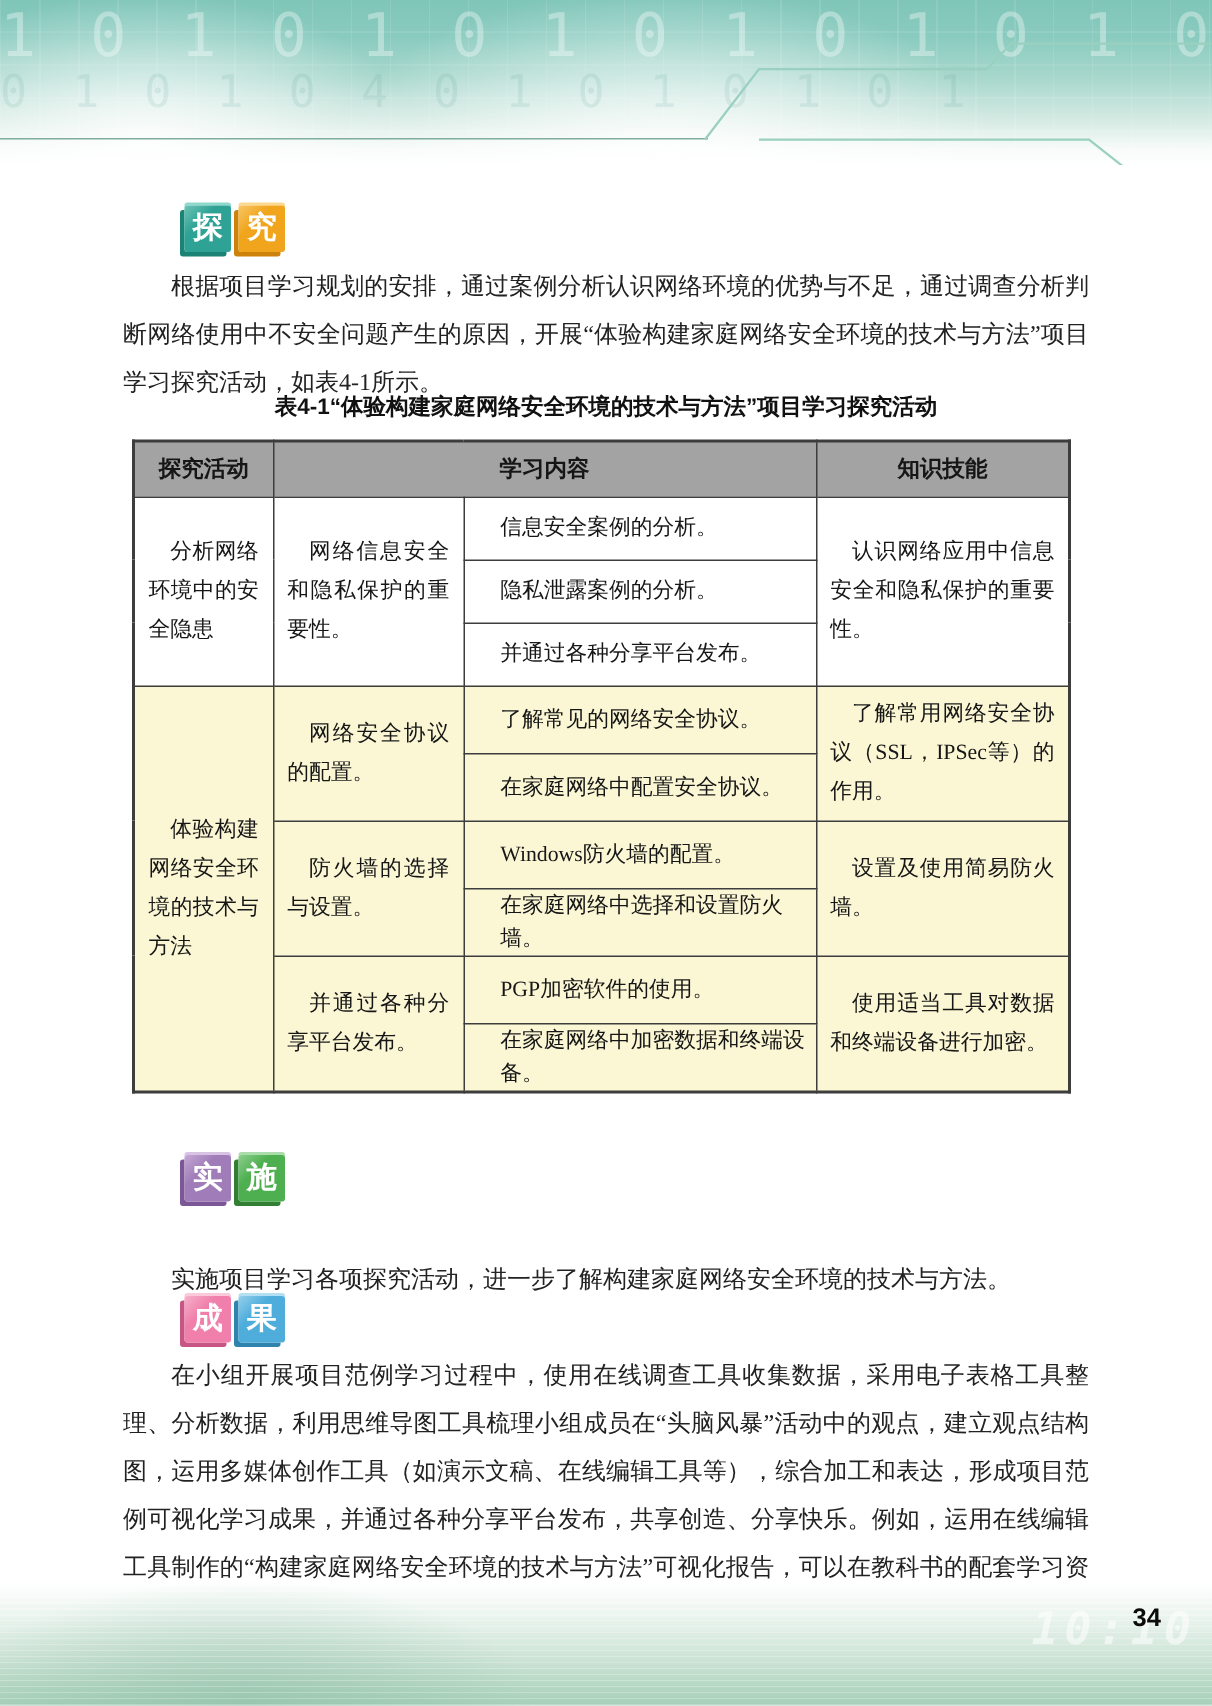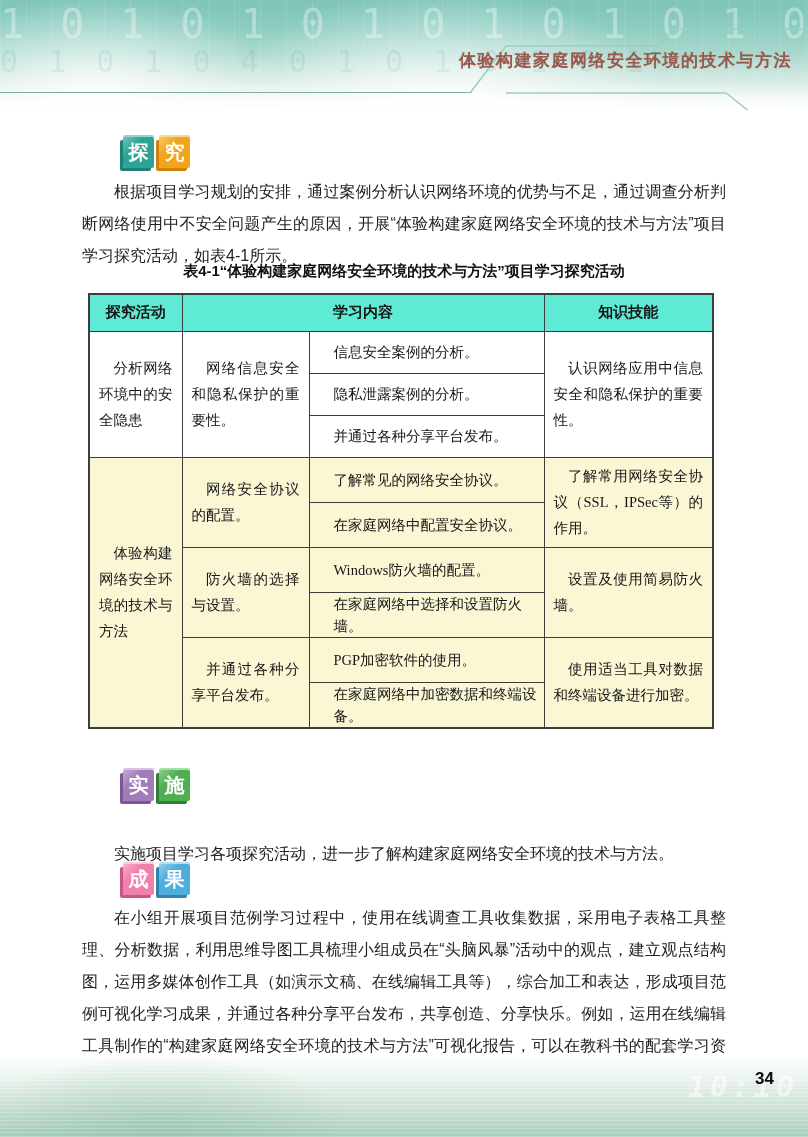--- a/index.html
+++ b/index.html
@@ -43,21 +43,21 @@
     text-shadow: 0 0 1px rgba(153,88,77,0.3);
   }
 
   
   .content { position: absolute; left: 82px; width: 644px; }
 
   .para {
     font-size: 16px; line-height: 32px;
     text-align: justify; text-indent: 2em;
     color: #222;
-    font-family: Liberation Sans, sans-serif;
+    font-family: Liberation Serif, serif;
   }
 
   
   .badge { position: absolute; left: 112px; height: 36px; padding-left: 11px; }
   .cube {
     display: inline-block; width: 31px; height: 31px;
     line-height: 31px; text-align: center;
     color: #ffffff; font-weight: bold; font-size: 20px;
     margin-right: 5px; border-radius: 2px;
     position: relative; top: 0;
@@ -79,21 +79,21 @@
 
   table.exp {
     position: absolute; top: 293px; left: 88px;
     width: 624px; border-collapse: collapse; table-layout: fixed;
     border: 2px solid #3d3d3d;
     font-family: "Liberation Serif", serif;
     font-size: 14.5px; color: #161616;
   }
   table.exp th, table.exp td { border: 1px solid #3d3d3d; vertical-align: middle; }
   table.exp th {
-    background: #5eead4; font-weight: bold; font-size: 15px;
+    background: #a3a3a3; font-weight: bold; font-size: 15px;
     text-align: center; font-family: "Liberation Sans", sans-serif;
   }
   tr.h-head  { height: 37px; }
   tr.h-white { height: 42px; }
   tr.h-yel   { height: 45px; }
   td.bg-yel  { background: #fbf7d5; }
   td.cell-activity, td.cell-topic, td.cell-skill {
     padding: 2px 9px; text-align: justify; text-indent: 1em; line-height: 26px; margin-top: 20px;
   }
   td.cell-item { padding-left: 24px; line-height: 22px; }
@@ -136,21 +136,20 @@
 
 <div class="page-header">
   <div class="header-digits">1 0 1 0 1 0 1 0 1 0 1 0 1 0 1 0 1 0 1 0</div>
   <div class="header-digits row2">0 1 0 1 0 4 0 1 0 1 0 1 0 1</div>
   <div class="header-grid"></div>
   <svg class="header-svg" width="808" height="110">
     <line x1="0" y1="92.5" x2="472" y2="92.5" stroke="#7fae9f" stroke-width="1"></line>
     <polyline points="470,93 506,46 658,46 674,29 808,29" fill="none" stroke="#9ad0bf" stroke-width="1.5"></polyline>
     <polyline points="506,93 726,93 750,112 808,112" fill="none" stroke="#9ad0bf" stroke-width="1.5"></polyline>
   </svg>
-  <div class="header-title">体验构建家庭网络安全环境的技术与方法</div>
 </div>
 
 <div class="badge" id="badge-explore">
   <span class="cube cube-teal">探</span><span class="cube cube-orange">究</span>
 </div>
 <div class="content para" id="para-explore">根据项目学习规划的安排，通过案例分析认识网络环境的优势与不足，通过调查分析判断网络使用中不安全问题产生的原因，开展“体验构建家庭网络安全环境的技术与方法”项目学习探究活动，如表4-1所示。</div>
 
 <div class="table-caption">
   <span class="cap-label">表4-1</span><span>“体验构建家庭网络安全环境的技术与方法”项目学习探究活动</span>
 </div>

